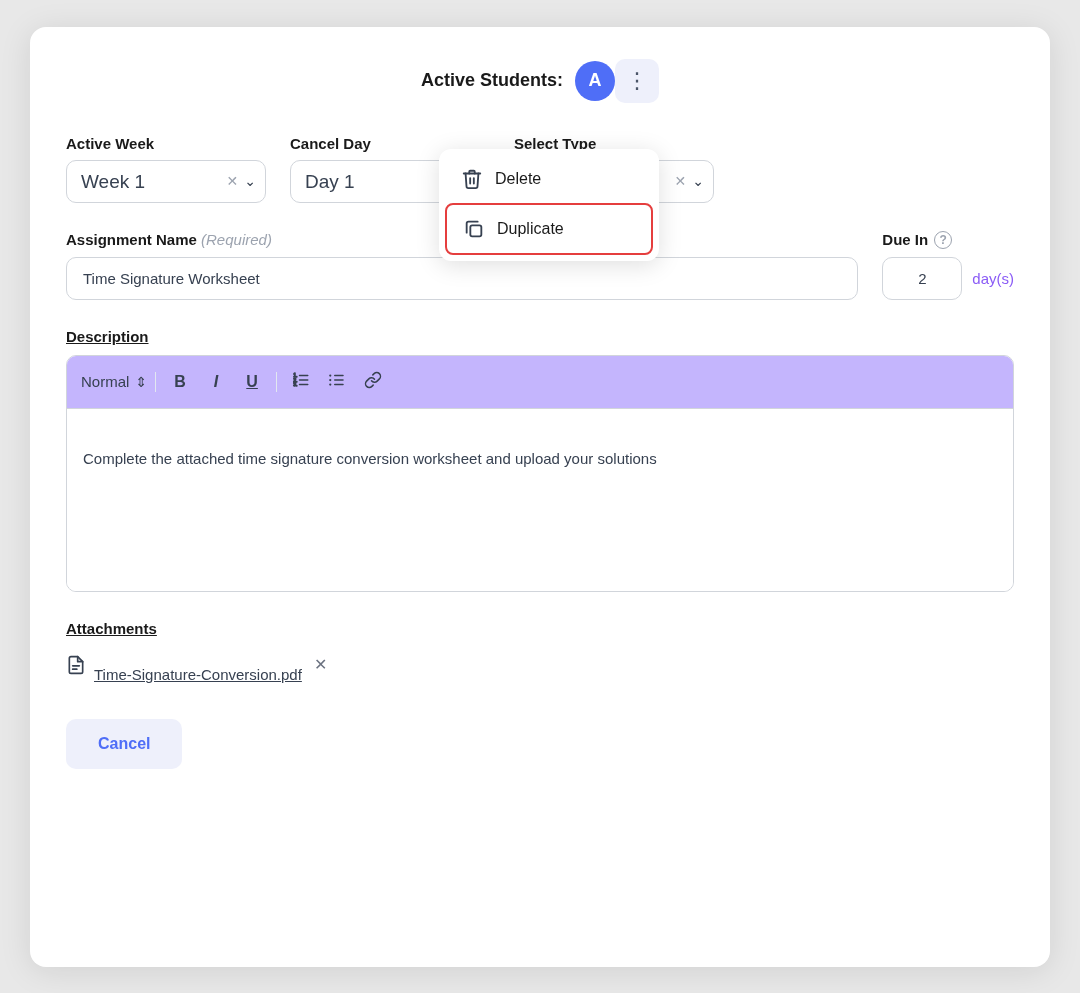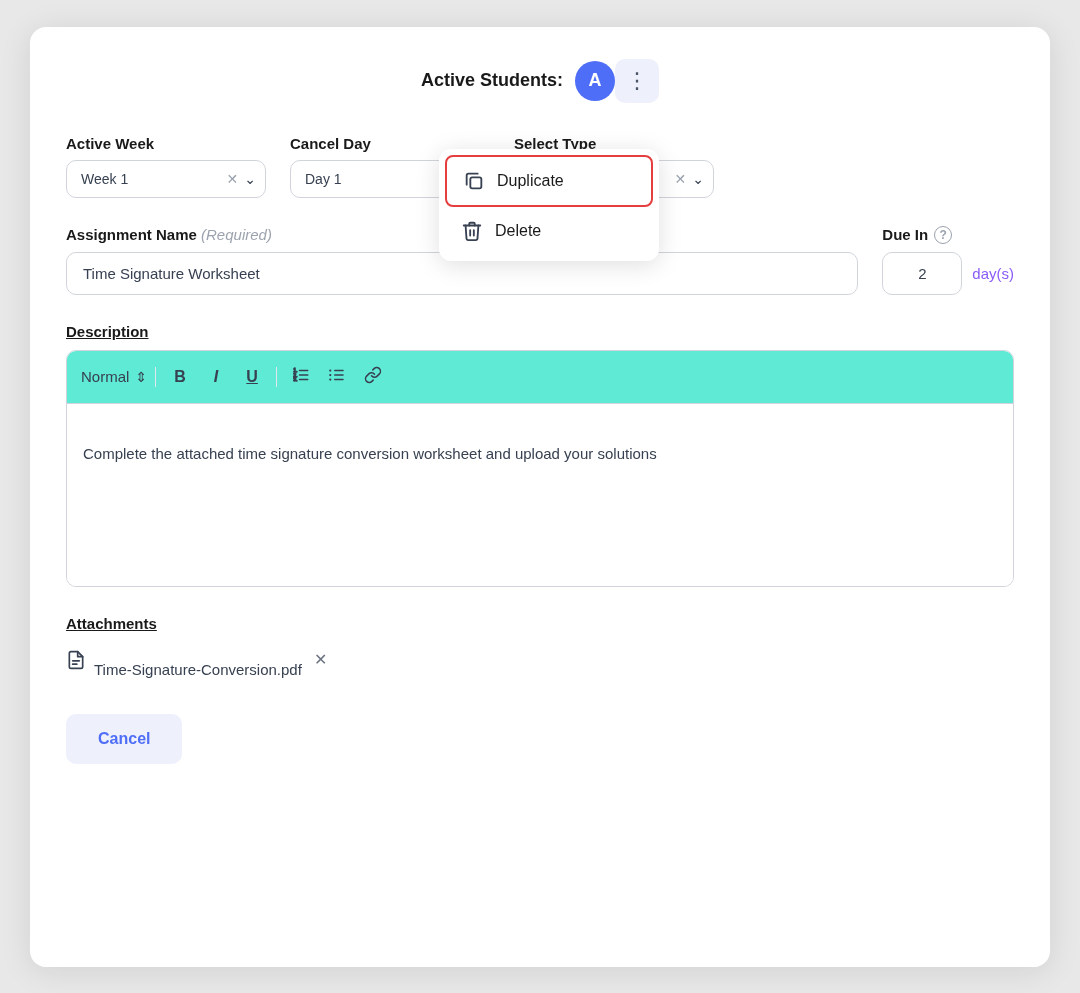--- a/index.html
+++ b/index.html
@@ -108,21 +108,21 @@
     }
     .select-wrapper {
       position: relative;
       display: flex;
       align-items: center;
     }
     .select-field {
       border: 1.5px solid #d1d5db;
       border-radius: 10px;
       padding: 10px 44px 10px 14px;
-      font-size: 14px;
+      font-size: 19px;
       color: #374151;
       background: #fff;
       appearance: none;
       min-width: 180px;
       cursor: pointer;
     }
     .select-icons {
       position: absolute;
       right: 10px;
       display: flex;
@@ -215,21 +215,21 @@
       border: 1.5px solid #d1d5db;
       border-radius: 10px;
       overflow: hidden;
     }
     .editor-toolbar {
       display: flex;
       align-items: center;
       gap: 4px;
       padding: 10px 14px;
       border-bottom: 1.5px solid #d1d5db;
-      background: #5eead4;
+      background: #c4b5fd;
     }
     .toolbar-btn {
       width: 32px;
       height: 32px;
       border: none;
       background: transparent;
       cursor: pointer;
       border-radius: 5px;
       display: flex;
       align-items: center;
@@ -257,20 +257,21 @@
     }
     .attachment-item {
       display: flex;
       align-items: center;
       gap: 8px;
       margin-top: 10px;
     }
     .attachment-link {
       font-size: 15px;
       color: #374151;
+      text-decoration: underline;
       cursor: pointer;
       margin-top: 19px;
     }
     .remove-attachment {
       font-size: 16px;
       color: #6b7280;
       cursor: pointer;
       background: none;
       border: none;
       padding: 0 4px;
@@ -339,35 +340,35 @@
       <div class="avatar">
         <span>A</span>
       </div>
     </div>
     <div style="position:relative;">
       <button class="more-btn">
         <span>⋮</span>
       </button>
 
       <div class="dropdown-menu">
-        <div class="dropdown-item duplicate">
-          <svg width="22" height="22" viewBox="0 0 24 24" fill="none" stroke="#374151" stroke-width="2" stroke-linecap="round" stroke-linejoin="round">
-            <rect x="8" y="8" width="12" height="12" rx="2"></rect>
-            <path d="M4 16V6a2 2 0 0 1 2-2h10"></path>
-          </svg>
-          <span>Duplicate</span>
-        </div>
         <div class="dropdown-item delete">
           <svg width="22" height="22" viewBox="0 0 24 24" fill="none" stroke="#374151" stroke-width="2" stroke-linecap="round" stroke-linejoin="round">
             <polyline points="3 6 5 6 21 6"></polyline>
             <path d="M19 6l-1 14a2 2 0 0 1-2 2H8a2 2 0 0 1-2-2L5 6"></path>
             <path d="M10 11v6M14 11v6"></path>
             <path d="M9 6V4a1 1 0 0 1 1-1h4a1 1 0 0 1 1 1v2"></path>
           </svg>
           <span>Delete</span>
+        </div>
+        <div class="dropdown-item duplicate">
+          <svg width="22" height="22" viewBox="0 0 24 24" fill="none" stroke="#374151" stroke-width="2" stroke-linecap="round" stroke-linejoin="round">
+            <rect x="8" y="8" width="12" height="12" rx="2"></rect>
+            <path d="M4 16V6a2 2 0 0 1 2-2h10"></path>
+          </svg>
+          <span>Duplicate</span>
         </div>
       </div>
     </div>
   </div>
 
   <div class="form-row">
 
     <div class="form-group">
       <label>Active Week</label>
       <div class="select-wrapper">

